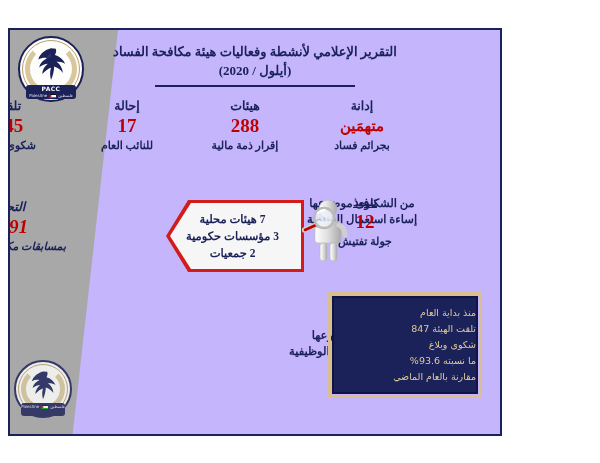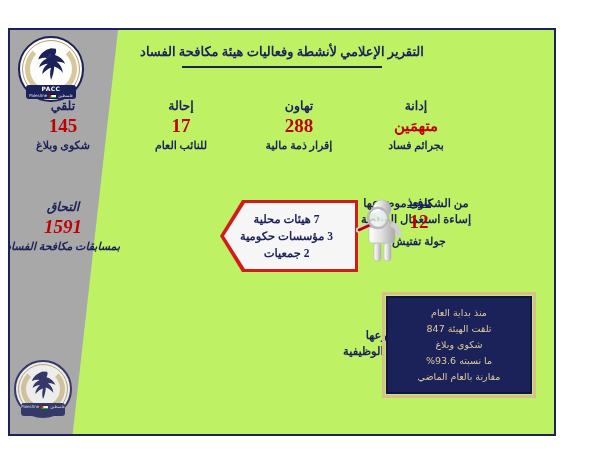--- a/index.html
+++ b/index.html
@@ -11,24 +11,24 @@
     font-family: "DejaVu Sans", "Liberation Sans", sans-serif;
     overflow: hidden;
     position: relative;
   }
 
   
   #poster {
     position: absolute;
     left: 8px;
     top: 28px;
-    width: 548px;
+    width: 494px;
     height: 408px;
     border: 2px solid #1b2159;
-    background: #bef264;
+    background: #c4b5fd;
     overflow: hidden;
   }
 
   
   .gray-band {
     position: absolute;
     left: 0;
     top: 0;
     width: 108px;
     height: 100%;
@@ -270,21 +270,21 @@
     right: 22px;
     top: 266px;
     width: 146px;
     height: 98px;
     background: #1b2159;
     border: 2px solid #0f1440;
     outline: 3px solid #d9bf8f;
     outline-offset: 1px;
     display: flex;
     flex-direction: column;
-    align-items: center;
+    align-items: flex-start;
     justify-content: center;
     direction: rtl;
   }
   #yearly-box .line {
     font-family: "DejaVu Sans", "Liberation Sans", sans-serif;
     font-size: 9.5px;
     color: #e0c999;
     line-height: 16px;
     text-align: center;
   }
@@ -331,37 +331,38 @@
       <div class="t2" style="top:1px;bottom:auto;">
         <span>Palestine</span><span class="flag"></span><span>فلسطين</span>
       </div>
     </div>
   </div>
 
   <div class="content">
 
     <div class="title-wrap">
       <div class="title-main">التقرير الإعلامي لأنشطة وفعاليات هيئة مكافحة الفساد</div>
+      <div class="title-sub">(أيلول / 2020)</div>
       <div class="title-rule"></div>
     </div>
 
     <div class="stat" id="stat-receive">
       <div class="label">تلقي</div>
       <div class="value">145</div>
       <div class="caption">شكوى وبلاغ</div>
     </div>
 
     <div class="stat" id="stat-referral">
       <div class="label">إحالة</div>
       <div class="value">17</div>
       <div class="caption">للنائب العام</div>
     </div>
 
     <div class="stat" id="stat-declare">
-      <div class="label">تهاون</div>
+      <div class="label">هيئات</div>
       <div class="value">288</div>
       <div class="caption">إقرار ذمة مالية</div>
     </div>
 
     <div class="stat" id="stat-convict">
       <div class="label">إدانة</div>
       <div class="value rtl">متهمَين</div>
       <div class="caption">بجرائم فساد</div>
     </div>
 

